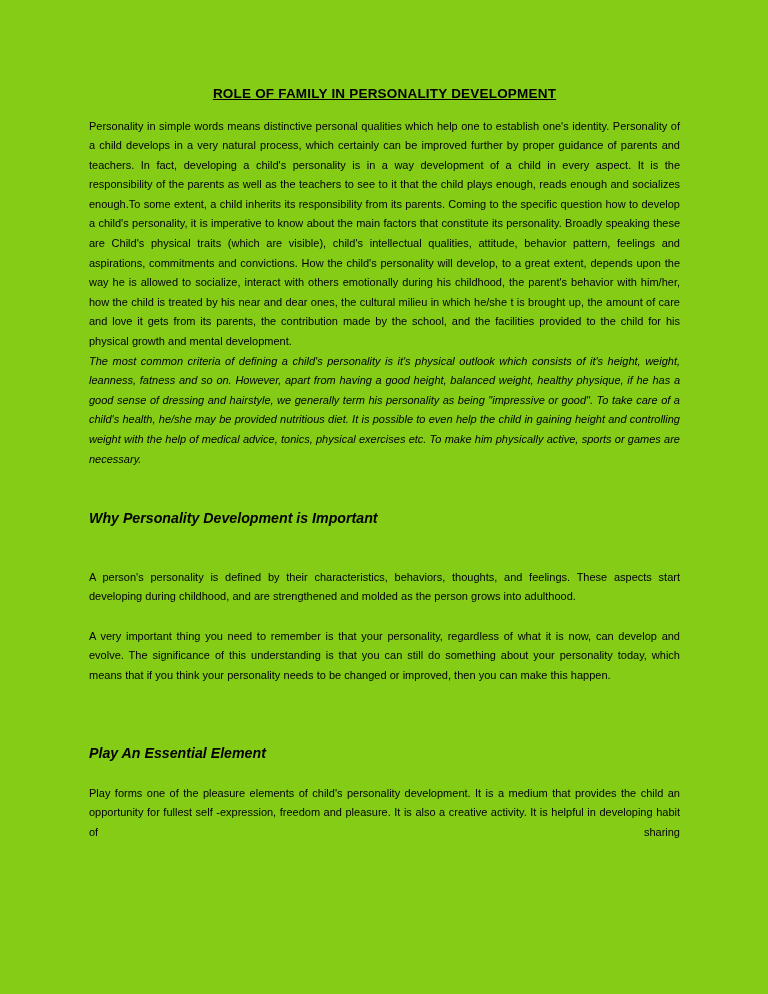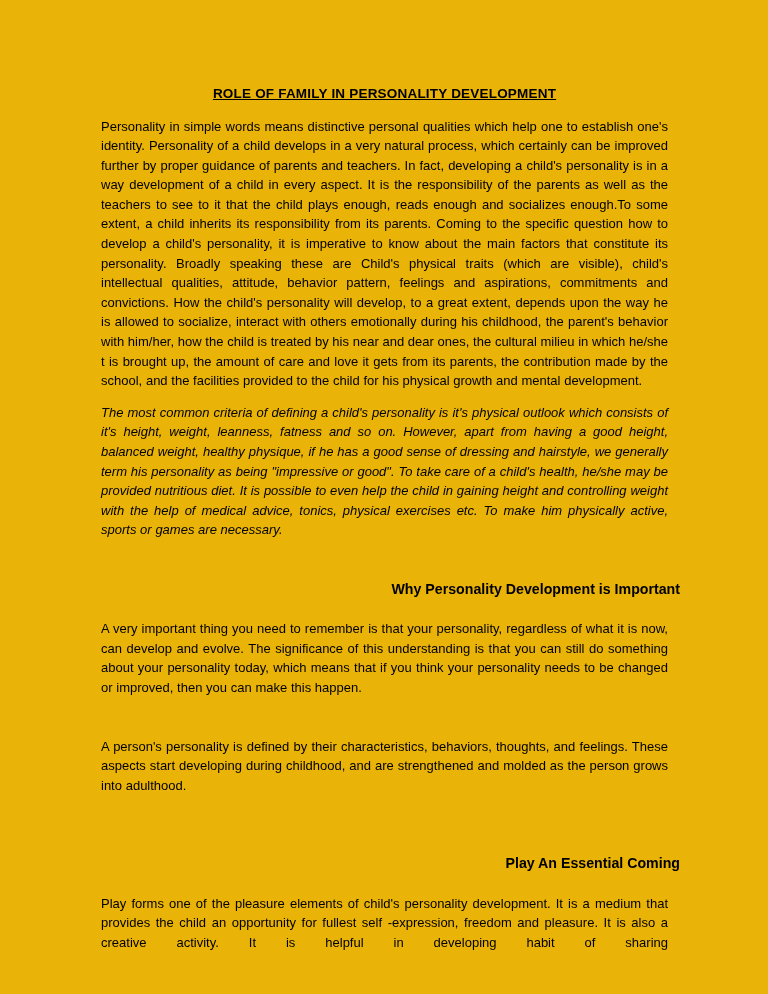--- a/index.html
+++ b/index.html
@@ -12,21 +12,21 @@
     height: 994px;
     font-family: "Liberation Sans", sans-serif;
     color: #000000;
     overflow: hidden;
   }
 
   .page {
     position: relative;
     width: 768px;
     height: 994px;
-    background: #eab308;
+    background: #84cc16;
     box-sizing: border-box;
   }
 
   .content {
     position: absolute;
     left: 89px;
     top: 84px;
     width: 591px;
   }
 
@@ -34,43 +34,44 @@
     font-size: 13.5px;
     font-weight: bold;
     text-align: center;
     text-decoration: underline;
     letter-spacing: 0.2px;
     line-height: 19.5px;
     margin: 0 0 13px 0;
   }
 
   .para {
-    font-size: 13px;
+    font-size: 11px;
     line-height: 19.6px;
     text-align: justify;
     text-justify: inter-word;
-    margin: 12px;
+    margin: 0;
     word-spacing: 0.1px;
   }
 
   
   .para.tight {
     margin-top: 0;
     font-style: italic;
   }
 
   .para.gap-1 { margin-top: 19.6px; }
   .para.gap-2 { margin-top: 39px; }
 
   .section-head {
     font-size: 14.2px;
     font-weight: bold;
     line-height: 19.6px;
-    text-align: right;
+    text-align: left;
     margin: 0;
+    font-style: italic;
   }
 
   .section-head.before-2 { margin-top: 40px; }
   .section-head.before-3 { margin-top: 59px; }
 
   
   .para.continued {
     text-align-last: justify;
   }
 </style>
@@ -81,22 +82,22 @@
   <div class="content">
 
     <h1 class="doc-title">ROLE OF FAMILY IN PERSONALITY DEVELOPMENT</h1>
 
     <p class="para">Personality in simple words means distinctive personal qualities which help one to establish one's identity. Personality of a child develops in a very natural process, which certainly can be improved further by proper guidance of parents and teachers. In fact, developing a child's personality is in a way development of a child in every aspect. It is the responsibility of the parents as well as the teachers to see to it that the child plays enough, reads enough and socializes enough.To some extent, a child inherits its responsibility from its parents. Coming to the specific question how to develop a child's personality, it is imperative to know about the main factors that constitute its personality. Broadly speaking these are Child's physical traits (which are visible), child's intellectual qualities, attitude, behavior pattern, feelings and aspirations, commitments and convictions. How the child's personality will develop, to a great extent, depends upon the way he is allowed to socialize, interact with others emotionally during his childhood, the parent's behavior with him/her, how the child is treated by his near and dear ones, the cultural milieu in which he/she t is brought up, the amount of care and love it gets from its parents, the contribution made by the school, and the facilities provided to the child for his physical growth and mental development.</p>
 
     <p class="para tight">The most common criteria of defining a child's personality is it's physical outlook which consists of it's height, weight, leanness, fatness and so on. However, apart from having a good height, balanced weight, healthy physique, if he has a good sense of dressing and hairstyle, we generally term his personality as being "impressive or good". To take care of a child's health, he/she may be provided nutritious diet. It is possible to even help the child in gaining height and controlling weight with the help of medical advice, tonics, physical exercises etc. To make him physically active, sports or games are necessary.</p>
 
     <h2 class="section-head before-2">Why Personality Development is Important</h2>
 
+    <p class="para gap-2">A person's personality is defined by their characteristics, behaviors, thoughts, and feelings. These aspects start developing during childhood, and are strengthened and molded as the person grows into adulthood.</p>
+
     <p class="para gap-1">A very important thing you need to remember is that your personality, regardless of what it is now, can develop and evolve. The significance of this understanding is that you can still do something about your personality today, which means that if you think your personality needs to be changed or improved, then you can make this happen.</p>
 
-    <p class="para gap-2">A person's personality is defined by their characteristics, behaviors, thoughts, and feelings. These aspects start developing during childhood, and are strengthened and molded as the person grows into adulthood.</p>
-
-    <h2 class="section-head before-3">Play An Essential Coming</h2>
+    <h2 class="section-head before-3">Play An Essential Element</h2>
 
     <p class="para gap-1 continued">Play forms one of the pleasure elements of child's personality development. It is a medium that provides the child an opportunity for fullest self -expression, freedom and pleasure. It is also a creative activity. It is helpful in developing habit of sharing</p>
 
   </div>
 </div>
 
 </body></html>

